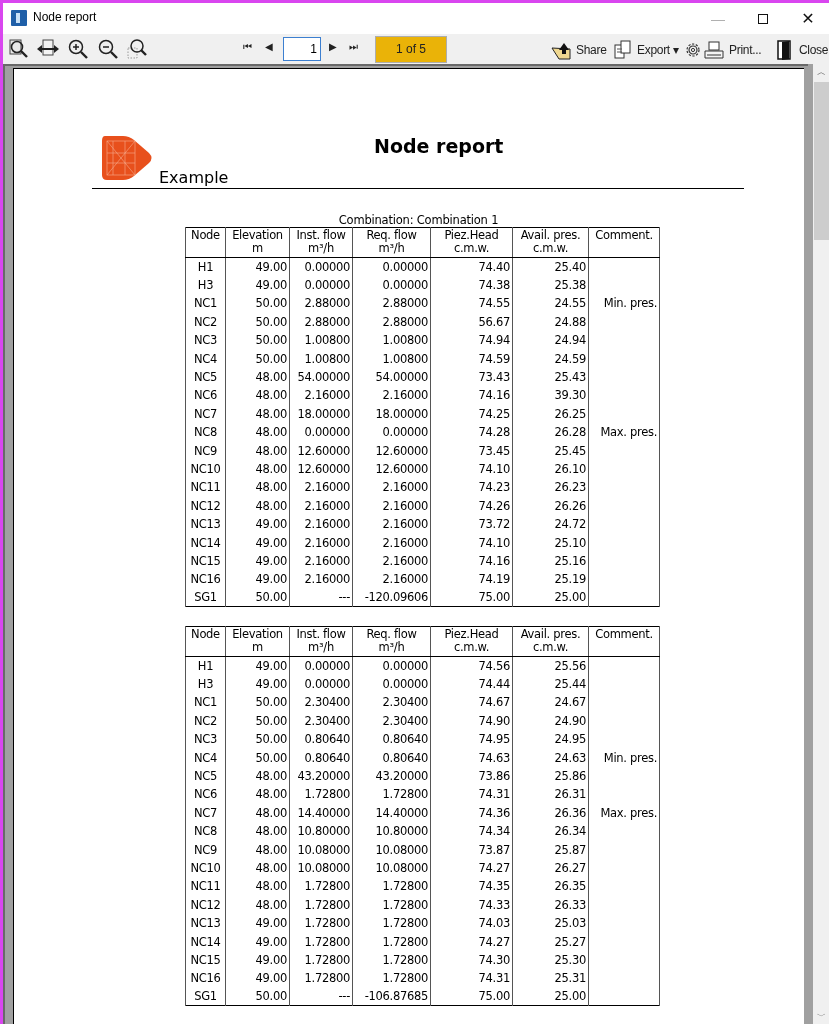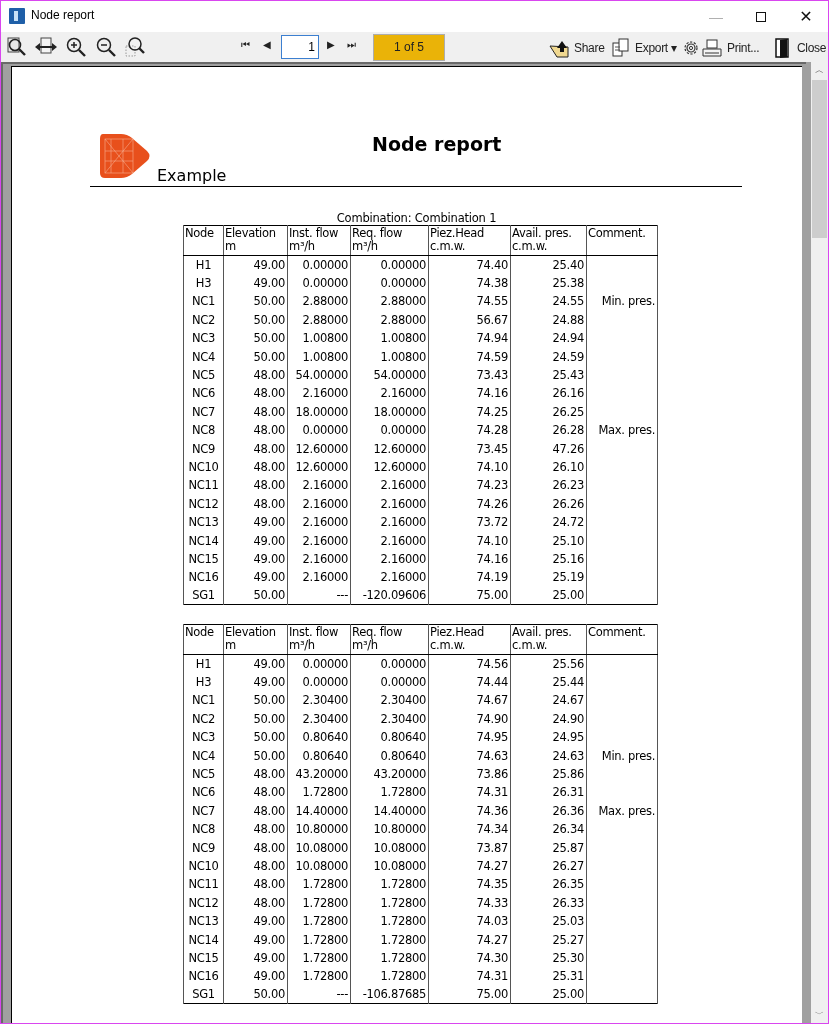--- a/index.html
+++ b/index.html
@@ -1,17 +1,17 @@
 <!DOCTYPE html>
 <html><head>
 <meta charset="utf-8">
 <style>
   * { box-sizing: border-box; margin: 0; padding: 0; }
   html, body { width: 829px; height: 1024px; overflow: hidden; background: #fff; font-family: "DejaVu Sans", sans-serif; }
-  .window { position: absolute; left: 0; top: 0; width: 829px; height: 1024px; border: 1px solid #d946ef; background: #f0f0f0; }
+  .window { position: absolute; left: 0; top: 0; width: 829px; height: 1024px; border: 3px solid #d946ef; background: #f0f0f0; }
   .titlebar { position: absolute; left: 0; top: 0; width: 827px; height: 31px; background: #fff; }
   .titlebar .app-icon { position: absolute; left: 8px; top: 7px; width: 16px; height: 16px; background: #1f5fa8; border-radius: 1px; }
   .titlebar .app-icon::after { content: ""; position: absolute; left: 5px; top: 3px; width: 4px; height: 10px; background: #c9e1f7; }
   .titlebar .title { position: absolute; left: 30px; top: 7px; font-family: "Liberation Sans", sans-serif; font-size: 12px; color: #000; }
   .winbtn { position: absolute; top: 0; width: 46px; height: 31px; display: flex; align-items: center; justify-content: center; color: #111; font-family: "Liberation Sans", sans-serif; }
   .winbtn.min { left: 692px; color: #b0b0b0; font-size: 14px; }
   .winbtn.max { left: 737px; }
   .winbtn.max span { display: block; width: 10px; height: 10px; border: 1px solid #111; }
   .winbtn.close { left: 782px; font-size: 16px; }
   .toolbar { position: absolute; left: 0; top: 31px; width: 827px; height: 30px; background: #f0f0f0; }
@@ -31,21 +31,21 @@
 
   
   .logo { position: absolute; left: 85px; top: 64px; width: 54px; height: 50px; }
   .report-title { position: absolute; left: 360px; top: 66px; font-family: "DejaVu Sans", sans-serif; font-weight: bold; font-size: 19px; color: #000; }
   .project-name { position: absolute; left: 145px; top: 99px; font-family: "DejaVu Sans", sans-serif; font-size: 16px; color: #000; }
   .header-rule { position: absolute; left: 78px; top: 119px; width: 652px; height: 1px; background: #000; }
 
   .combo { position: absolute; left: 171px; }
   .combo-caption { width: 467px; text-align: center; font-family: "DejaVu Sans", sans-serif; font-size: 11.5px; color: #000; height: 14px; line-height: 14px; letter-spacing: -0.2px; }
   table.nodes { border-collapse: collapse; font-family: "DejaVu Sans", sans-serif; font-size: 11.5px; color: #000; letter-spacing: -0.3px; border: 1px solid #000; }
-  table.nodes th { font-weight: normal; line-height: 13px; padding: 1px 1px 2px; border-left: 1px solid #555; border-right: 1px solid #555; vertical-align: top; text-align: left; border-bottom: 1px solid #000; }
+  table.nodes th { font-weight: normal; line-height: 13px; padding: 1px 1px 2px; border-left: 1px solid #555; border-right: 1px solid #555; vertical-align: top; text-align: center; border-bottom: 1px solid #000; }
   table.nodes td { height: 18.4px; padding: 0 2px; border-left: 1px solid #555; border-right: 1px solid #555; text-align: right; white-space: nowrap; }
   table.nodes td.c-node { text-align: center; }
   table.nodes td.c-comment { text-align: right; }
   .w-node { width: 40px; } .w-elev { width: 64px; } .w-inst { width: 63px; } .w-req { width: 78px; }
   .w-piez { width: 82px; } .w-avail { width: 76px; } .w-comment { width: 71px; }
 </style>
 </head>
 <body>
 
 <div class="window">
@@ -267,21 +267,21 @@
                 <td class="">73.43</td>
                 <td class="">25.43</td>
                 <td class="c-comment"></td>
               </tr>
               <tr>
                 <td class="c-node">NC6</td>
                 <td class="">48.00</td>
                 <td class="">2.16000</td>
                 <td class="">2.16000</td>
                 <td class="">74.16</td>
-                <td class="">26.16</td>
+                <td class="">39.30</td>
                 <td class="c-comment"></td>
               </tr>
               <tr>
                 <td class="c-node">NC7</td>
                 <td class="">48.00</td>
                 <td class="">18.00000</td>
                 <td class="">18.00000</td>
                 <td class="">74.25</td>
                 <td class="">26.25</td>
                 <td class="c-comment"></td>
@@ -294,21 +294,21 @@
                 <td class="">74.28</td>
                 <td class="">26.28</td>
                 <td class="c-comment">Max. pres.</td>
               </tr>
               <tr>
                 <td class="c-node">NC9</td>
                 <td class="">48.00</td>
                 <td class="">12.60000</td>
                 <td class="">12.60000</td>
                 <td class="">73.45</td>
-                <td class="">47.26</td>
+                <td class="">25.45</td>
                 <td class="c-comment"></td>
               </tr>
               <tr>
                 <td class="c-node">NC10</td>
                 <td class="">48.00</td>
                 <td class="">12.60000</td>
                 <td class="">12.60000</td>
                 <td class="">74.10</td>
                 <td class="">26.10</td>
                 <td class="c-comment"></td>

